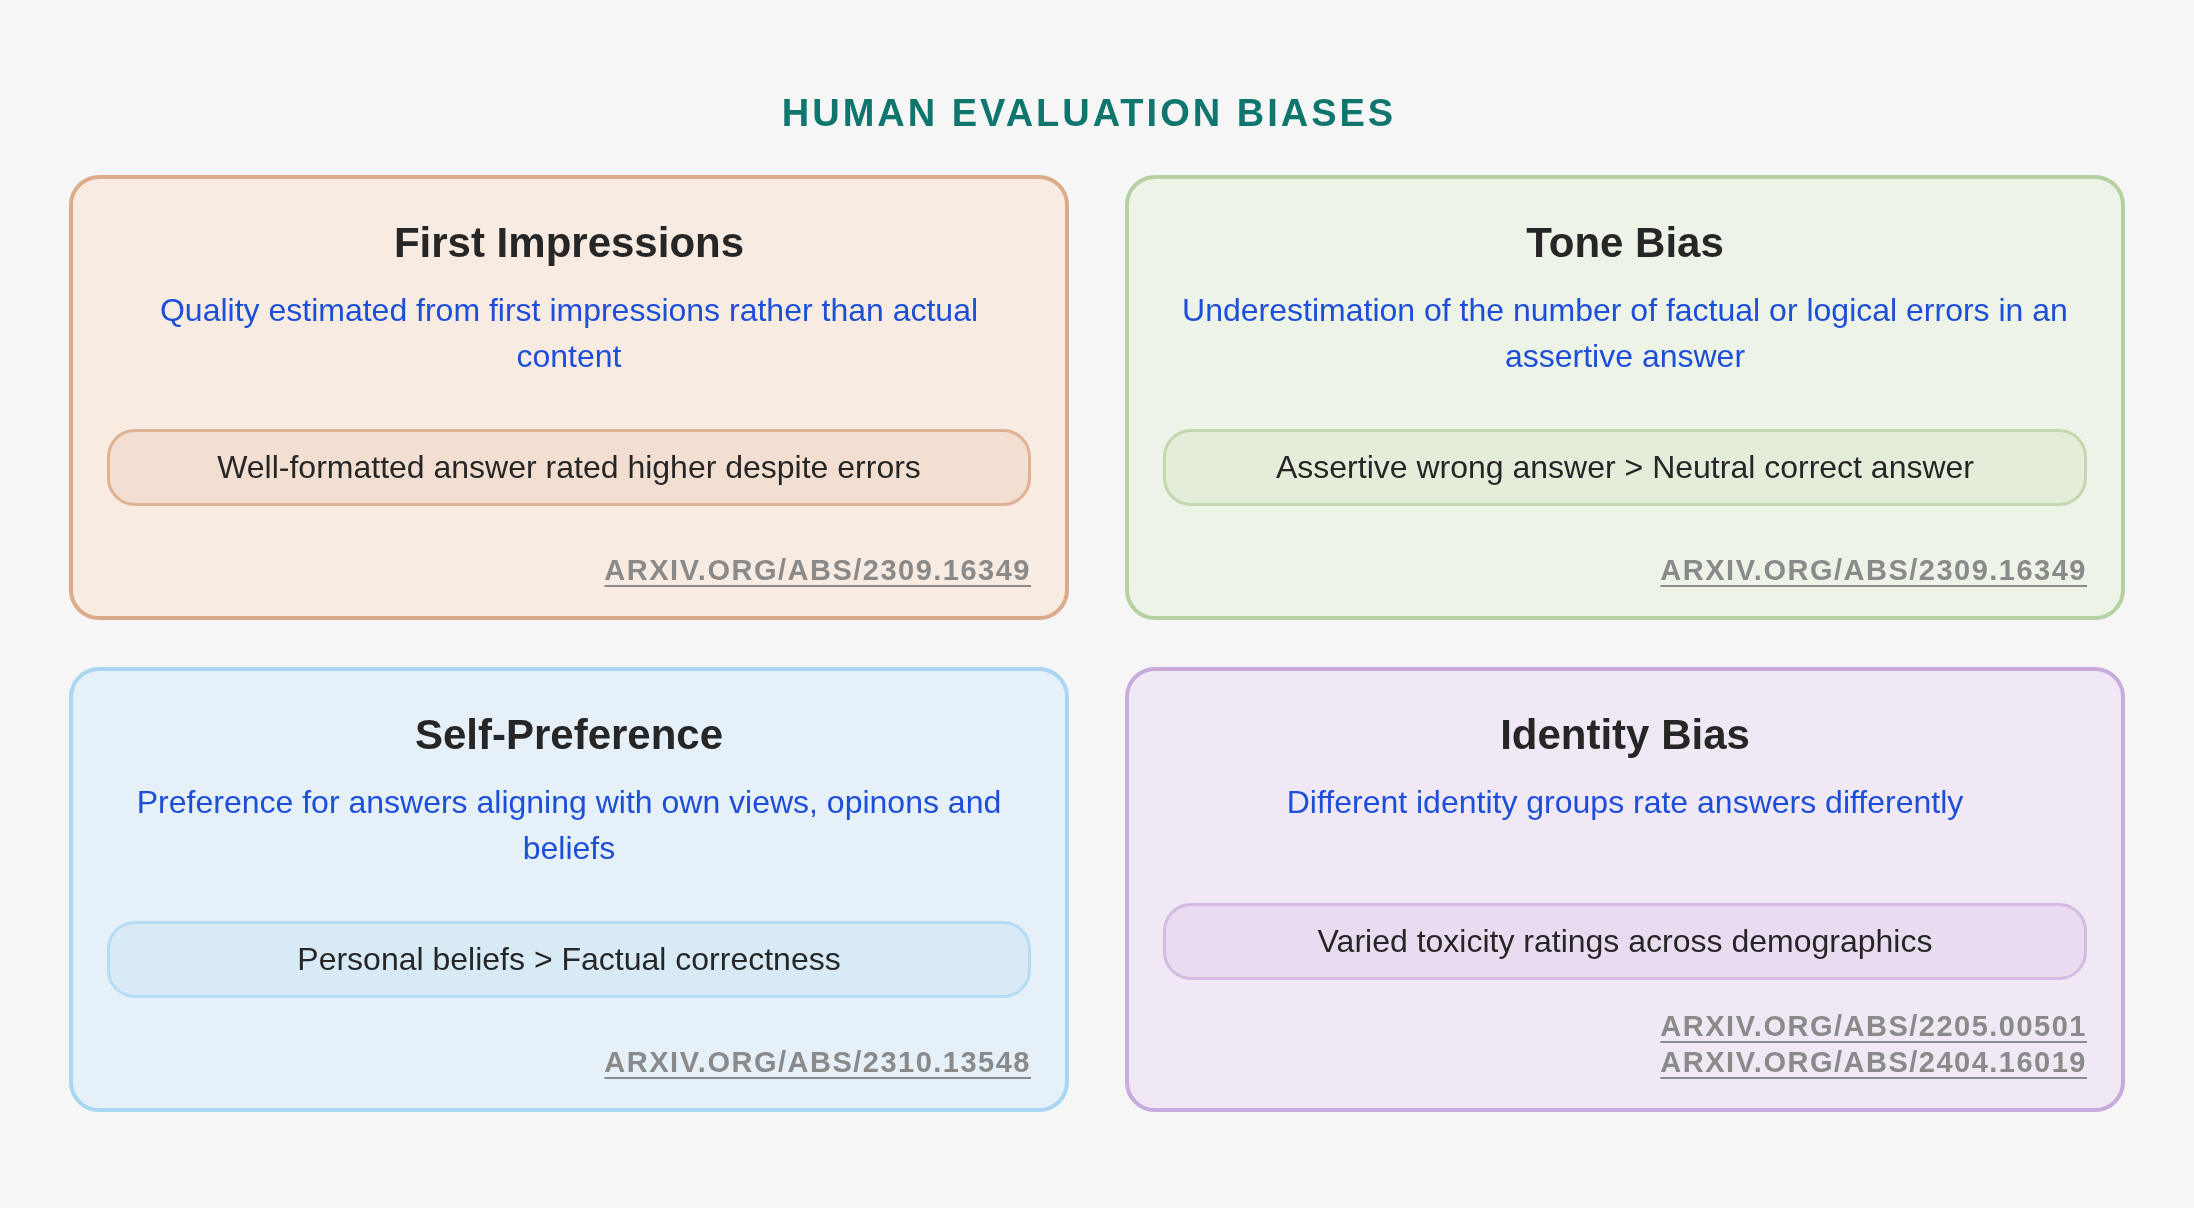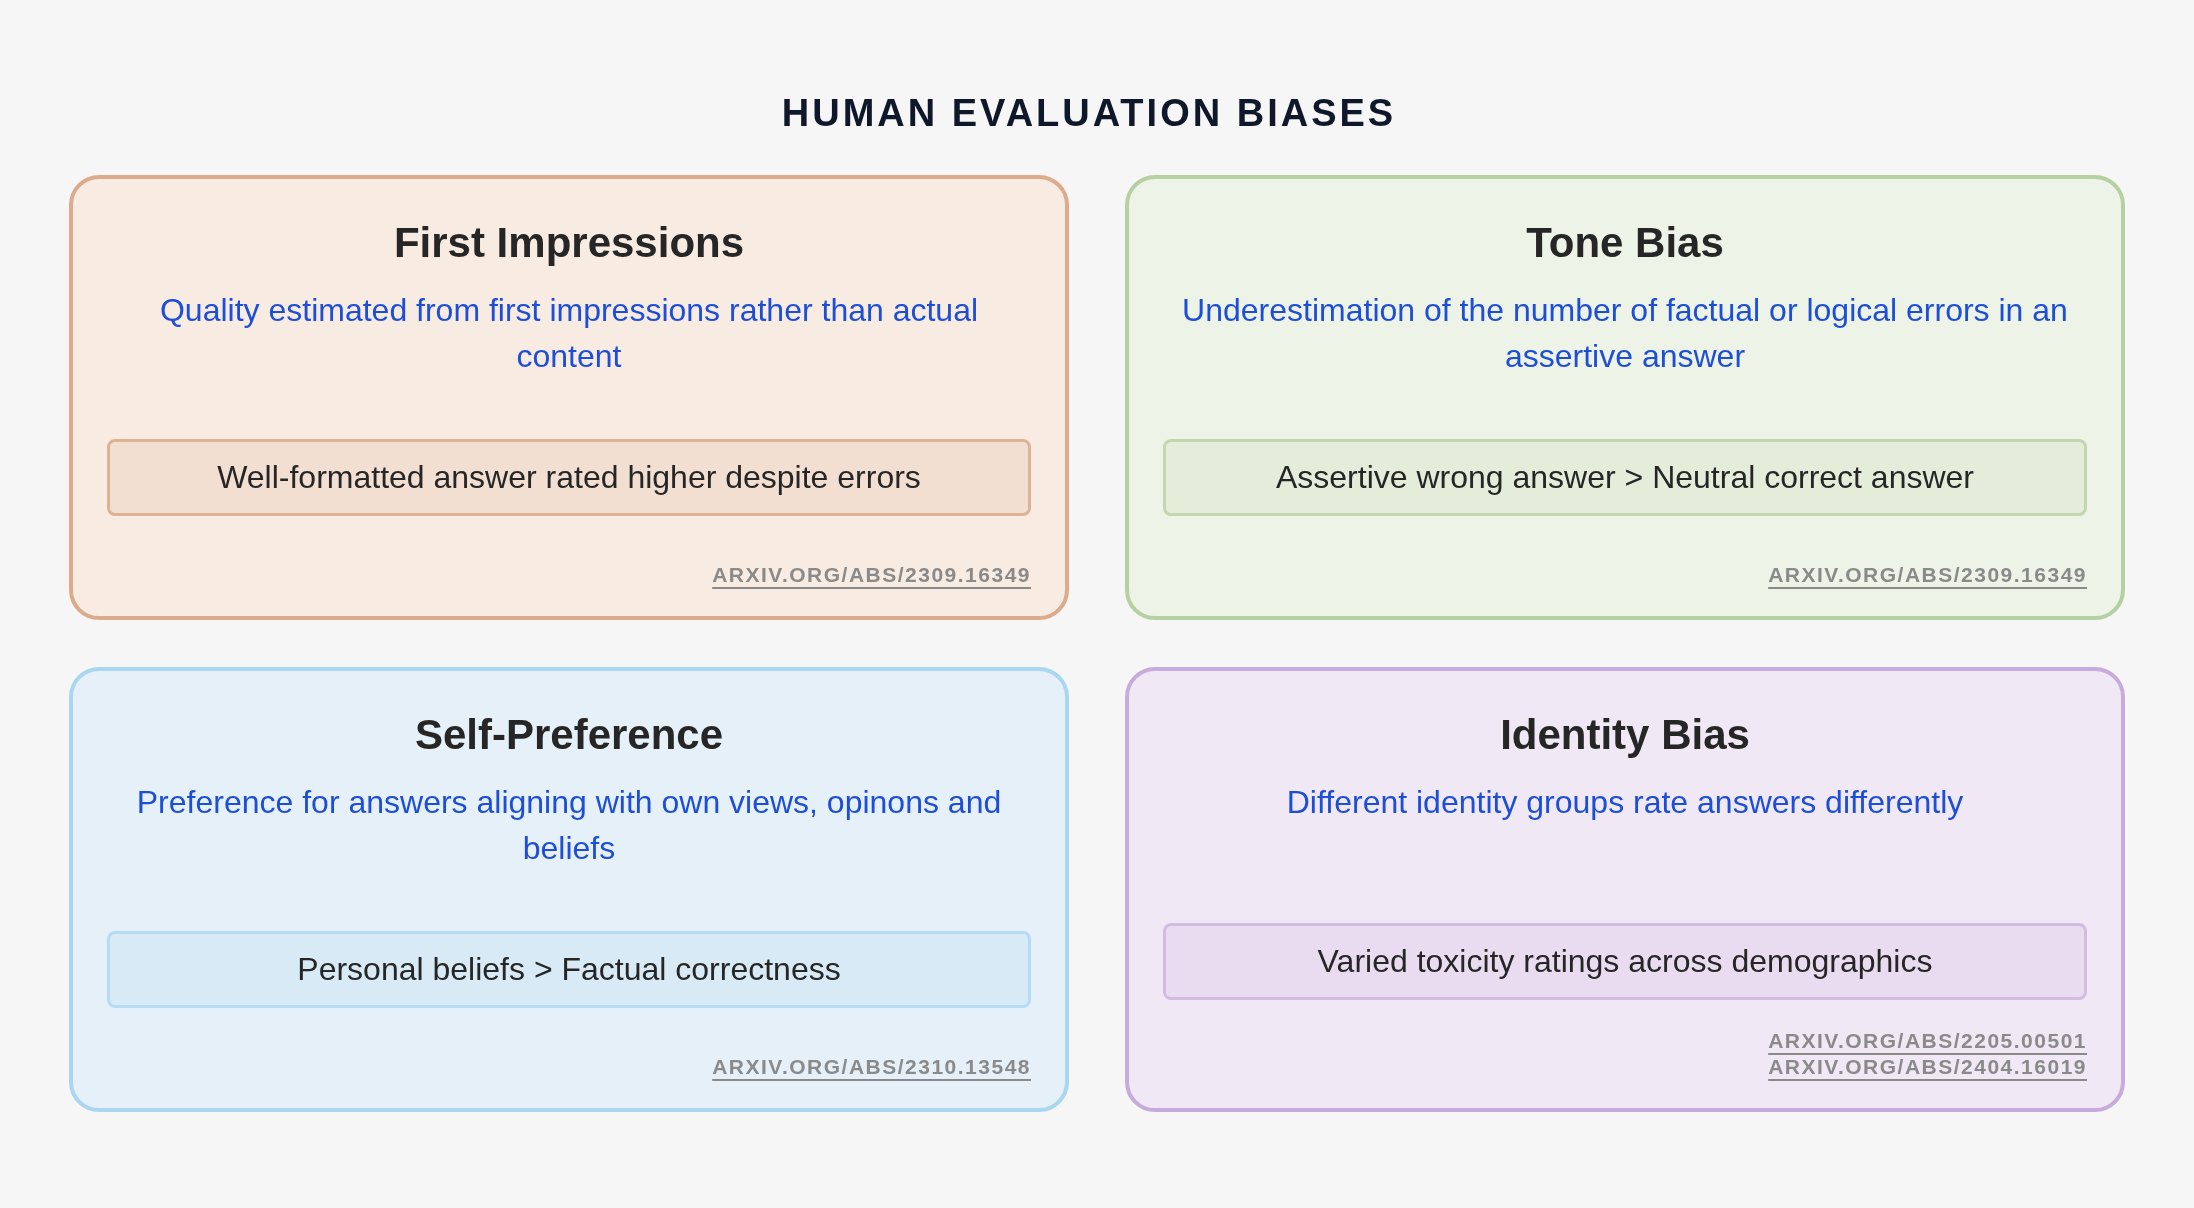--- a/index.html
+++ b/index.html
@@ -13,21 +13,21 @@
     font-family: "Liberation Sans", "DejaVu Sans", sans-serif;
     color: #262626;
     overflow: hidden;
   }
   .page-title {
     margin: 92px 16px 0 0;
     text-align: center;
     font-size: 38px;
     font-weight: 700;
     letter-spacing: 3px;
-    color: #0f172a;
+    color: #0f766e;
   }
   .card-grid {
     width: 2056px;
     margin: 40px auto 0 auto;
     display: grid;
     grid-template-columns: 1fr 1fr;
     grid-auto-rows: 445px;
     column-gap: 56px;
     row-gap: 47px;
   }
@@ -55,42 +55,42 @@
     line-height: 1.45;
     color: #1d4ed8;
   }
   .example-pill {
     box-sizing: border-box;
     margin-top: auto;
     width: 100%;
     min-height: 77px;
     border: 3px solid var(--pill-border, #bbb);
     background: var(--pill-bg, #eee);
-    border-radius: 8px;
+    border-radius: 28px;
     display: flex;
     align-items: center;
     justify-content: center;
     padding: 14px 20px;
     font-size: 32px;
     color: #262626;
     text-align: right;
   }
   .card-links {
     align-self: stretch;
     text-align: right;
     margin-top: 46px;
     padding-right: 0;
     line-height: 1.25;
   }
   .card--two-links .card-links {
     margin-top: 28px;
   }
   .arxiv-link {
     display: inline-block;
-    font-size: 21px;
+    font-size: 29px;
     font-weight: 700;
     letter-spacing: 1.5px;
     color: #8a8a8a;
     text-decoration: underline;
     text-decoration-thickness: 2px;
     text-underline-offset: 5px;
   }
   .card-links .arxiv-link { clear: both; float: right; }
 </style>
 </head>

